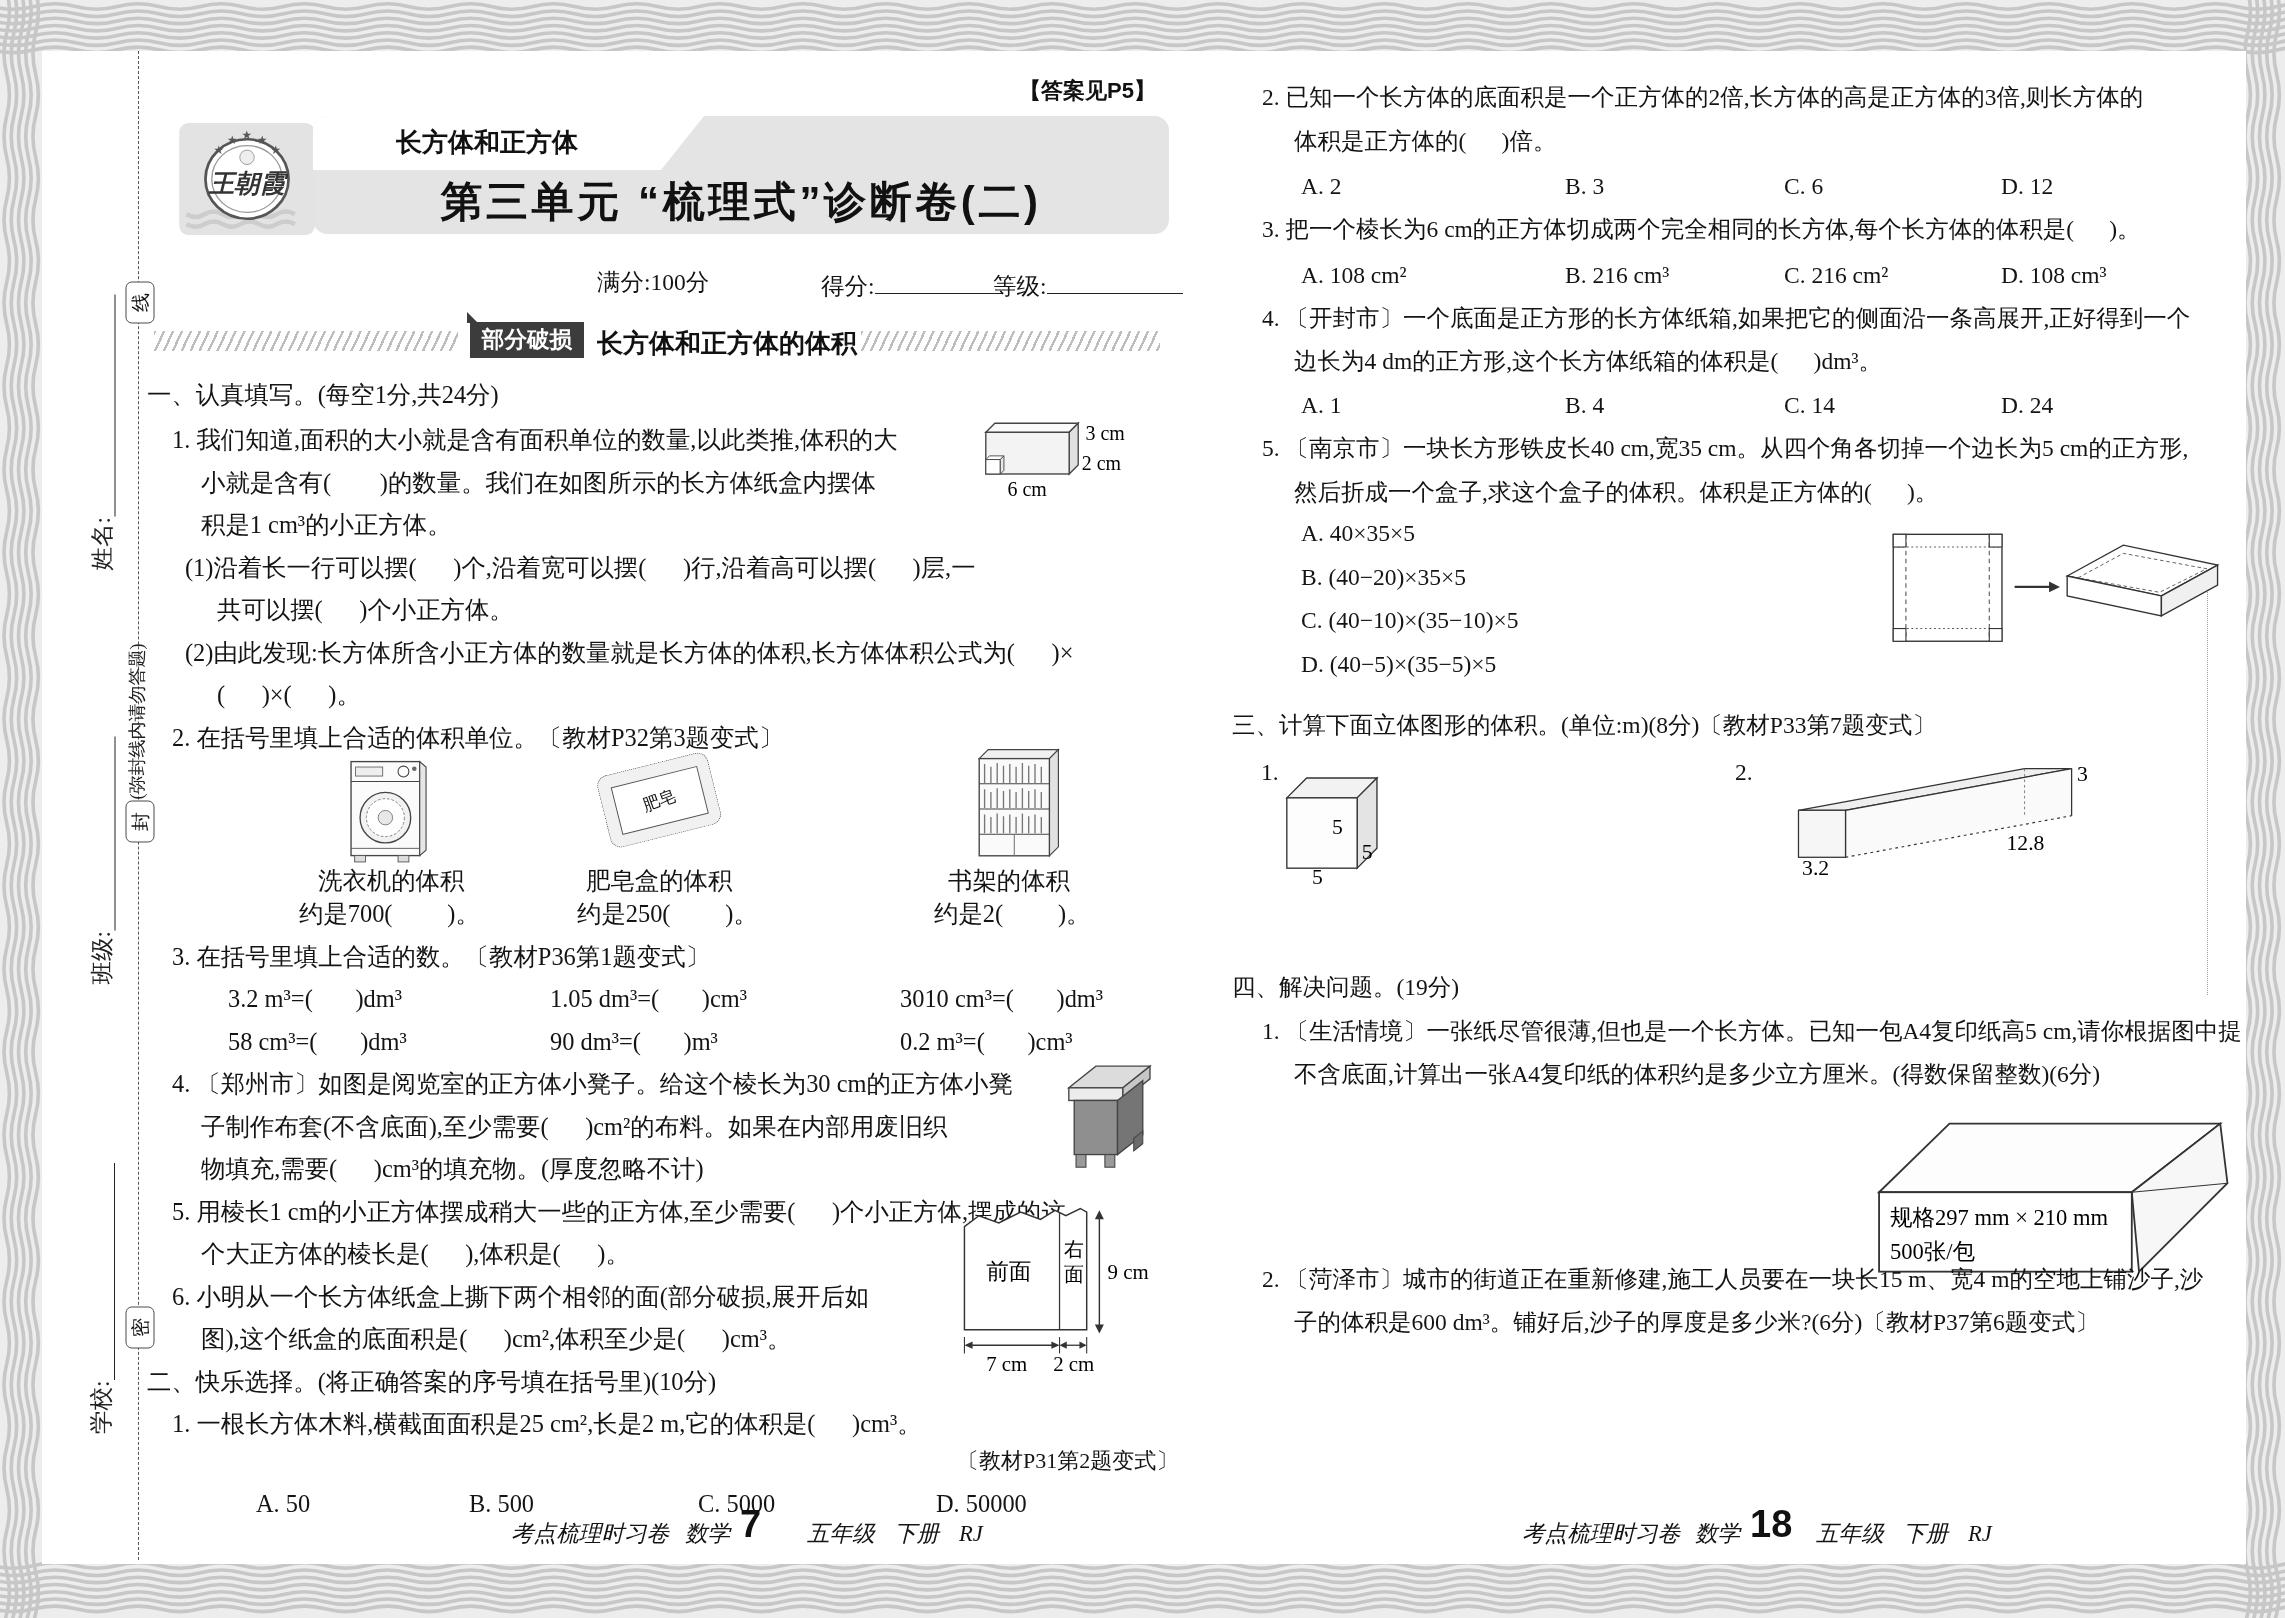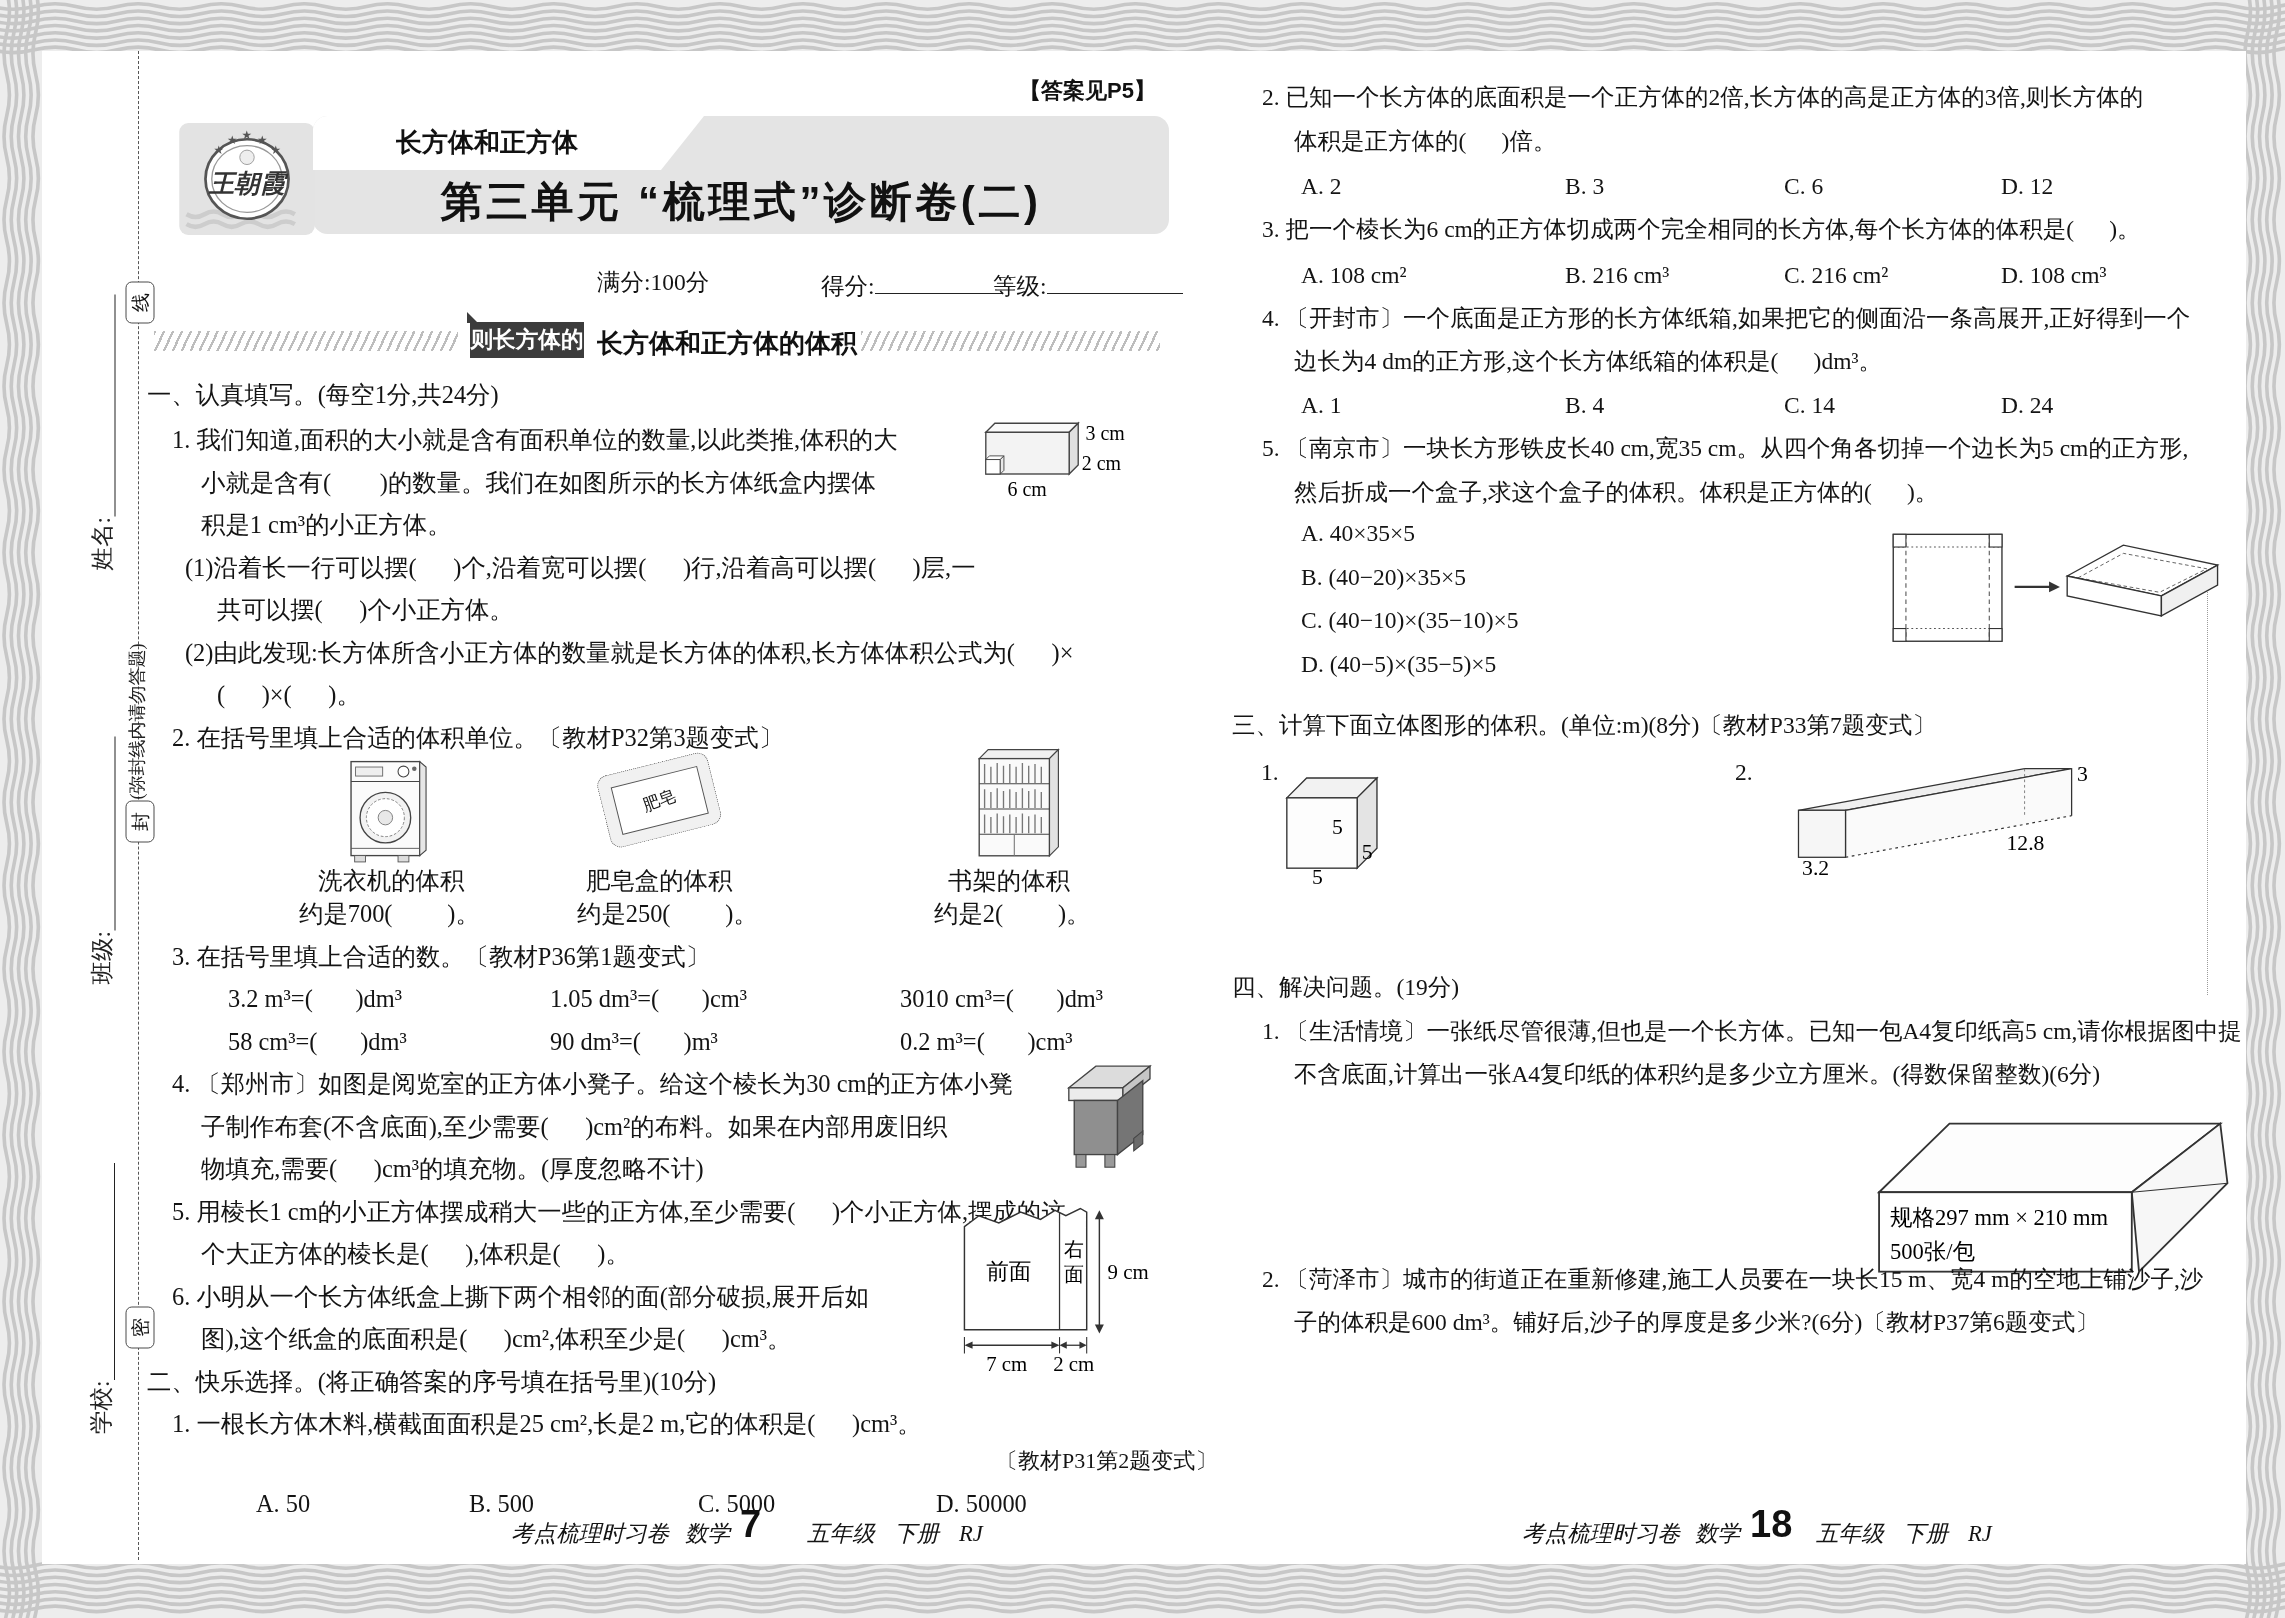--- a/index.html
+++ b/index.html
@@ -4,21 +4,21 @@
 <style>
   html,body{margin:0;padding:0;}
   body{
     width:2286px;height:1618px;position:relative;background:#ededed;overflow:hidden;
     font-family:"Liberation Serif","DejaVu Serif",serif;color:#111;
   }
   .sheet{position:absolute;left:42px;top:51px;width:2204px;height:1513px;background:#fff;z-index:1;}
   svg.wave{position:absolute;z-index:0;}
   .t{position:absolute;white-space:pre;font:24.4px/1.25 "Liberation Serif","DejaVu Serif",serif;color:#141414;z-index:3;}
   .s26{font-size:23.5px;}
-  .s24{font-size:22px;margin-left:39px;}
+  .s24{font-size:22px;}
   .hd{font-family:"Liberation Sans","DejaVu Sans",sans-serif;font-weight:400;}
   .ul{display:inline-block;height:1.05em;border-bottom:1.8px solid #222;}
   .fig{position:absolute;z-index:3;}
   .sideitem{position:absolute;transform:rotate(-90deg);transform-origin:50% 50%;display:flex;align-items:flex-end;
     font:23.5px/1.2 "Liberation Serif","DejaVu Serif",serif;white-space:pre;color:#222;z-index:3;height:31px;}
   .sideitem .ul{height:22px;}
   .stamp{position:absolute;width:40px;height:27px;border:1.8px solid #4a4a4a;border-radius:6.3px;background:#fff;
     display:flex;align-items:center;justify-content:center;font:19px "Liberation Serif",serif;
     transform:rotate(-90deg);z-index:3;}
   .sealline{position:absolute;left:138px;top:51px;height:1509px;border-left:1.8px dashed #555;z-index:2;}
@@ -122,21 +122,21 @@
 <div class="tabwhite"></div>
 <div class="tabtext">长方体和正方体</div>
 <div class="maintitle">第三单元 “梳理式”诊断卷(二)</div>
 <div class="ansnote">【答案见P5】</div>
 
 <div class="t s26" style="left:597px;top:268px">满分:100分</div>
 <div class="t s26" style="left:821px;top:268px"><span>得分:</span><span class="ul" style="width:127px"></span></div>
 <div class="t s26" style="left:993px;top:268px"><span>等级:</span><span class="ul" style="width:136px"></span></div>
 
 <div class="hatch" style="left:154px;top:331px;width:304px"></div>
-<div class="dtag"><span class="notch"></span><span>则长方体的</span></div>
+<div class="dtag"><span class="notch"></span><span>部分破损</span></div>
 <div class="btopic">长方体和正方体的体积</div>
 <div class="hatch" style="left:861px;top:331px;width:299px"></div>
 
 <div class="t" style="left:147px;top:380px"><span class="hd">一、认真填写。</span><span>(每空1分,共24分)</span></div>
 
 <div class="t" style="left:172px;top:425px">1. 我们知道,面积的大小就是含有面积单位的数量,以此类推,体积的大</div>
 <div class="t" style="left:201px;top:468px">小就是含有(        )的数量。我们在如图所示的长方体纸盒内摆体</div>
 <div class="t" style="left:201px;top:510px">积是1 cm³的小正方体。</div>
 <div class="t" style="left:185px;top:553px">(1)沿着长一行可以摆(      )个,沿着宽可以摆(      )行,沿着高可以摆(      )层,一</div>
 <div class="t" style="left:217px;top:595px">共可以摆(      )个小正方体。</div>

